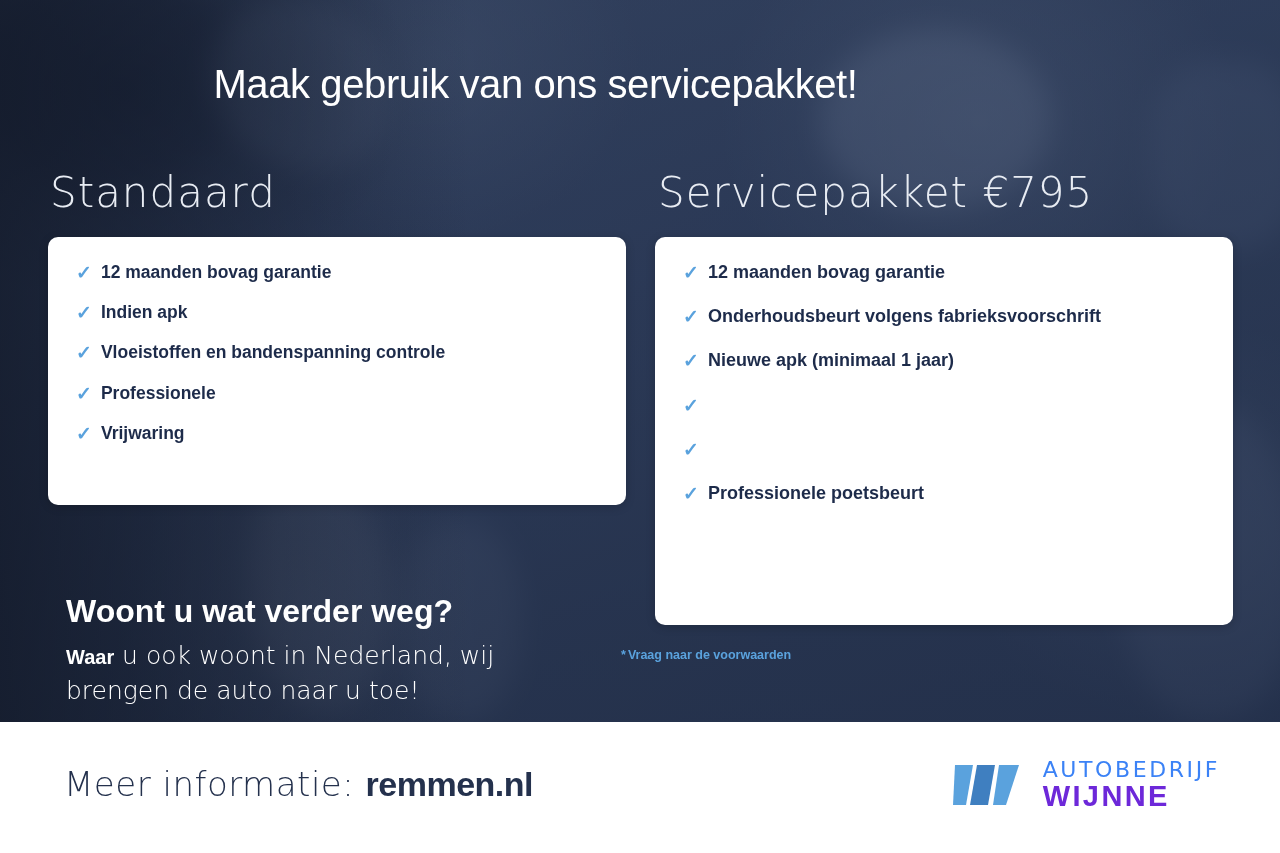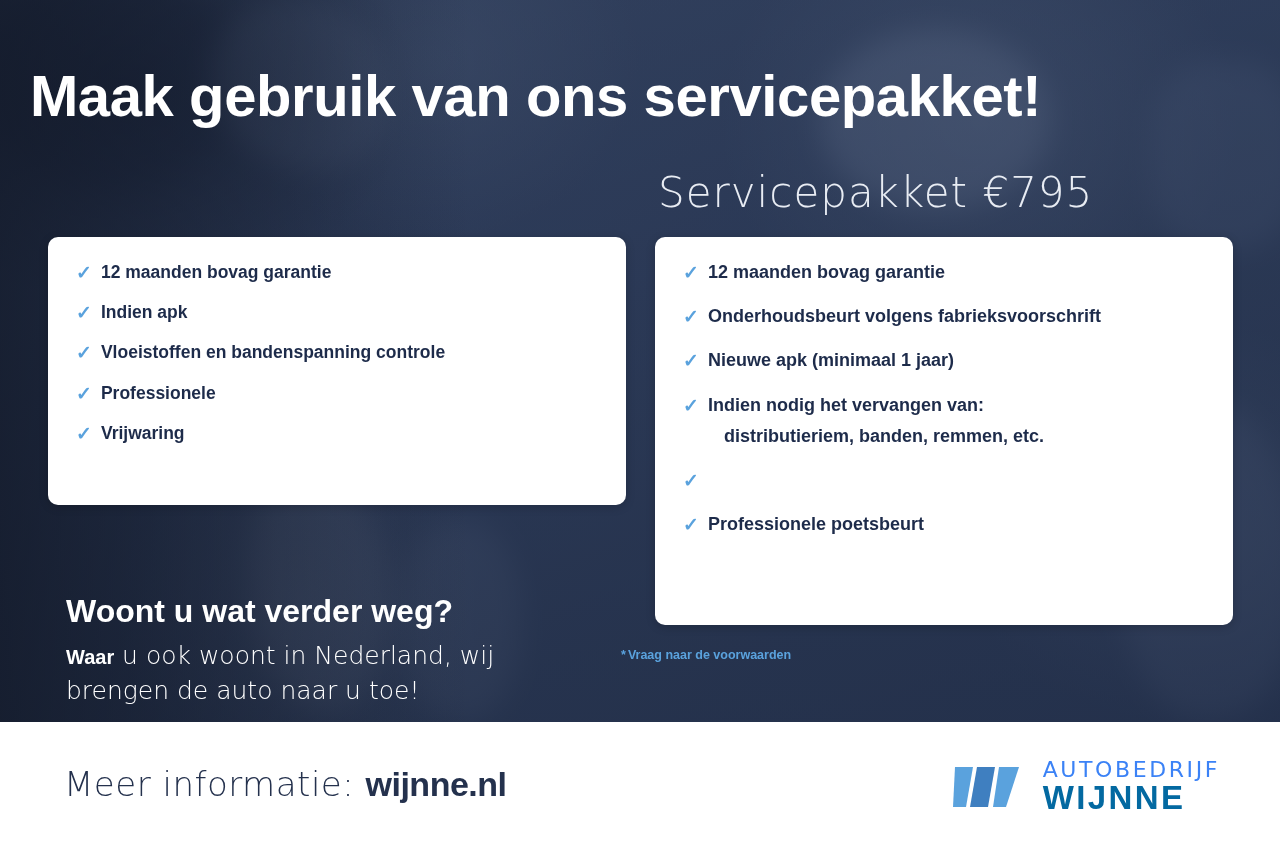--- a/index.html
+++ b/index.html
@@ -56,22 +56,22 @@
     position: absolute;
     inset: 0;
   }
   .headline {
     position: absolute;
     top: 62px;
     left: 0;
     width: 1071px;
     text-align: center;
     color: #ffffff;
-    font-size: 58px;
-    font-weight: bold;
+    font-size: 40px;
+    font-weight: normal;
     letter-spacing: -0.4px;
   }
   .col-title {
     position: absolute;
     color: #e8ecf3;
     font-size: 42px;
     font-weight: 300;
     letter-spacing: 1px;
     font-family: "DejaVu Sans", sans-serif;
   }
@@ -171,22 +171,22 @@
   .brand-mark { width: 74px; height: 44px; }
   .brand-words { line-height: 1.05; }
   .brand-words .top {
     color: #3b82f6;
     font-size: 22px;
     letter-spacing: 2.6px;
     font-weight: 400;
     font-family: "DejaVu Sans", sans-serif;
   }
   .brand-words .bottom {
-    color: #0369a1;
-    font-size: 33px;
+    color: #6d28d9;
+    font-size: 29px;
     letter-spacing: 2.4px;
     font-weight: bold;
   }
 </style>
 </head>
 <body>
 
 <div id="poster">
 
   <div class="bg-photo">
@@ -198,20 +198,21 @@
     <div class="blur-shape s6"></div>
     <div class="blur-shape s7"></div>
   </div>
   <div class="bg-tint"></div>
   <div class="bg-shade-left"></div>
 
   <div class="content">
 
     <div class="headline">Maak gebruik van ons servicepakket!</div>
 
+    <div class="col-title" id="title-standaard">Standaard</div>
     <div class="col-title" id="title-service">Servicepakket €795</div>
 
     <div class="card" id="card-standaard">
       <ul class="list">
         <li>
           <span class="check">✓</span>
           <span class="li-text">12 maanden bovag garantie</span>
         </li>
         <li>
           <span class="check">✓</span>
@@ -241,24 +242,20 @@
         <li>
           <span class="check">✓</span>
           <span class="li-text">Onderhoudsbeurt volgens fabrieksvoorschrift</span>
         </li>
         <li>
           <span class="check">✓</span>
           <span class="li-text">Nieuwe apk (minimaal 1 jaar)</span>
         </li>
         <li>
           <span class="check">✓</span>
-          <span class="li-text">
-            <span>Indien nodig het vervangen van:</span>
-            <span class="second-line">distributieriem, banden, remmen, etc.</span>
-          </span>
         </li>
         <li>
           <span class="check">✓</span>
         </li>
         <li>
           <span class="check">✓</span>
           <span class="li-text">Professionele poetsbeurt</span>
         </li>
       </ul>
     </div>
@@ -269,21 +266,21 @@
 
     <div class="away-block">
       <span class="away-q">Woont u wat verder weg?</span>
       <span class="bold">Waar</span><span> u ook woont in Nederland, wij</span><br>
       <span>brengen de auto naar u toe!</span>
     </div>
   </div>
 
   <div class="footer">
     <div class="footer-text">
-      <span>Meer informatie: </span><span class="site">wijnne.nl</span>
+      <span>Meer informatie: </span><span class="site">remmen.nl</span>
     </div>
 
     <div class="brand">
       <svg class="brand-mark" viewBox="0 0 74 44">
         <path d="M2 2 L20 2 L13 42 L0 42 Z" fill="#5aa2dd"></path>
         <path d="M24 2 L42 2 L35 42 L17 42 Z" fill="#3f7fc0"></path>
         <path d="M46 2 L66 2 L53 42 L40 42 Z" fill="#5aa2dd"></path>
       </svg>
       <div class="brand-words">
         <div class="top">AUTOBEDRIJF</div>

